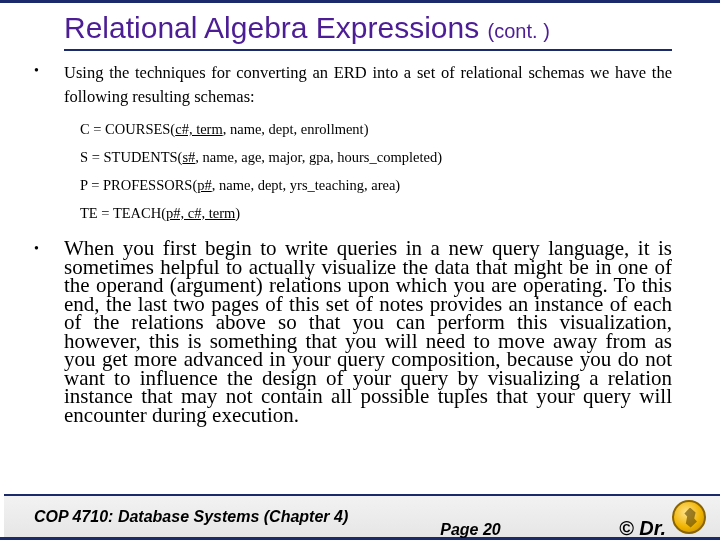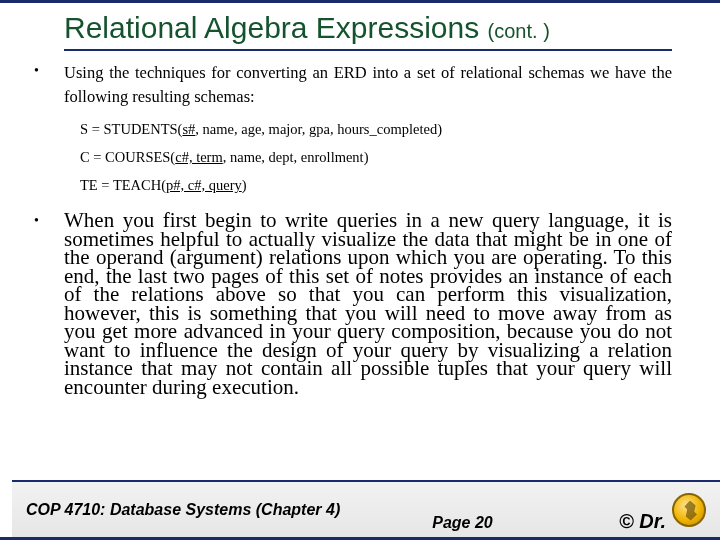--- a/index.html
+++ b/index.html
@@ -17,21 +17,21 @@
     border-top: 3px solid #1b2a6b;
     border-bottom: 3px solid #1b2a6b;
   }
   .title-wrap {
     padding: 8px 48px 0 64px;
   }
   .title {
     font-family: Arial, Helvetica, sans-serif;
     font-size: 30px;
     font-weight: 400;
-    color: #14532d;
+    color: #4c1d95;
     letter-spacing: 0px;
     border-bottom: 2px solid #1b2a6b;
     padding-bottom: 4px;
     display: inline-block;
     width: 100%;
   }
   .title .cont {
     font-size: 20px;
   }
   .content {
@@ -68,29 +68,29 @@
   .schema-line .u { text-decoration: underline; }
   .body2 {
     padding: 0 48px 0 30px;
   }
   .body2 .bullet .txt {
     font-size: 21px;
     line-height: 18.5px;
   }
   .footer {
     position: absolute;
-    left: 12px;
+    left: 4px;
     right: 0;
     bottom: 0;
-    height: 57px;
+    height: 43px;
     border-top: 2px solid #1b2a6b;
     background: linear-gradient(#f2f2f2, #e6e6e6);
     display: flex;
     align-items: center;
-    padding: 0 14px 0 14px;
+    padding: 0 14px 0 30px;
     font-family: Arial, Helvetica, sans-serif;
   }
   .footer .course {
     font-weight: 700;
     font-style: italic;
     font-size: 16px;
     color: #000;
     flex: 0 0 auto;
   }
   .footer .page {
@@ -143,27 +143,30 @@
 
   <div class="content">
     <div class="bullet">
       <div class="dot">•</div>
       <div class="txt">Using the techniques for converting an ERD into a set of relational schemas we have the following resulting schemas:</div>
     </div>
   </div>
 
   <div class="schemas">
     <div class="schema-line">
+      <span>C = COURSES(</span><span class="u">c#, term</span><span>, name, dept, enrollment)</span>
+    </div>
+    <div class="schema-line">
       <span>S = STUDENTS(</span><span class="u">s#</span><span>, name, age, major, gpa, hours_completed)</span>
     </div>
     <div class="schema-line">
-      <span>C = COURSES(</span><span class="u">c#, term</span><span>, name, dept, enrollment)</span>
+      <span>P = PROFESSORS(</span><span class="u">p#</span><span>, name, dept, yrs_teaching, area)</span>
     </div>
     <div class="schema-line">
-      <span>TE = TEACH(</span><span class="u">p#, c#, query</span><span>)</span>
+      <span>TE = TEACH(</span><span class="u">p#, c#, term</span><span>)</span>
     </div>
   </div>
 
   <div class="body2">
     <div class="bullet">
       <div class="dot">•</div>
       <div class="txt">When you first begin to write queries in a new query language, it is sometimes helpful to actually visualize the data that might be in one of the operand (argument) relations upon which you are operating.  To this end, the last two pages of this set of notes provides an instance of each of the relations above so that you can perform this visualization, however, this is something that you will need to move away from as you get more advanced in your query composition, because you do not want to influence the design of your query by visualizing a relation instance that may not contain all possible tuples that your query will encounter during execution.</div>
     </div>
   </div>
 

